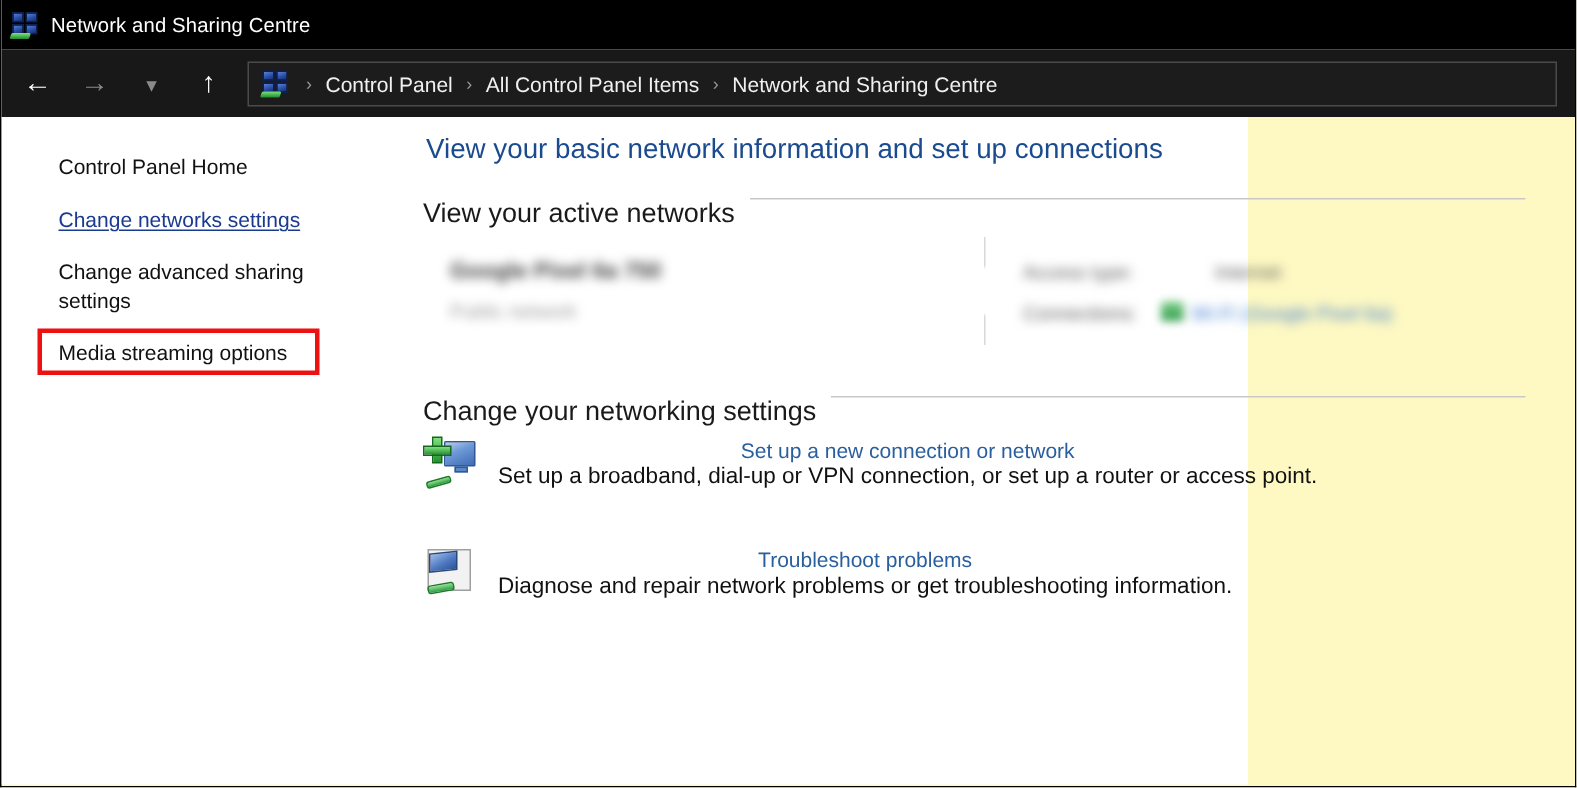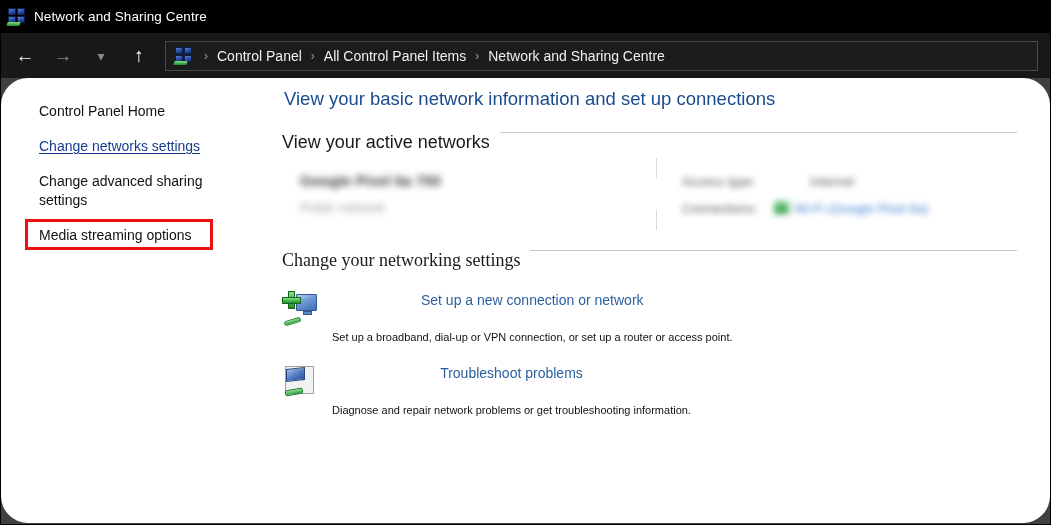--- a/index.html
+++ b/index.html
@@ -12,21 +12,21 @@
     height: 525px;
     overflow: hidden;
     font-family: "Liberation Sans", sans-serif;
     -webkit-font-smoothing: antialiased;
   }
 
   .window {
     position: relative;
     width: 1051px;
     height: 525px;
-    background: #404040;
+    background: #fef9c3;
     box-sizing: border-box;
     border: 1px solid #000000;
     border-top: none;
     overflow: hidden;
   }
 
   
   .titlebar {
     position: absolute;
     left: 0; top: 0;
@@ -123,24 +123,23 @@
     font-size: 12px;
     margin: 0 9px;
     user-select: none;
   }
   .addressbar .neticon { margin-right: 2px; }
 
   
   .content {
     position: absolute;
     left: 0; top: 78px;
-    width: 1049px;
+    width: 831px;
     height: 445px;
     background: #ffffff;
-    border-radius: 27px;
   }
 
   
   .sidebar {
     position: absolute;
     left: 0; top: 0;
     width: 265px;
     height: 100%;
     box-sizing: border-box;
     padding: 24px 0 0 38px;
@@ -200,23 +199,22 @@
 
   .sec-active {
     position: absolute;
     left: 16px;
     top: 54px;
     width: 735px;
   }
   .sec-change {
     position: absolute;
     left: 16px;
-    top: 172px;
+    top: 186px;
     width: 735px;
-    font-family: Liberation Serif, serif;
   }
 
   
   .active-block {
     position: absolute;
     left: 16px;
     top: 80px;
     width: 735px;
     height: 72px;
   }
@@ -272,23 +270,23 @@
   .task-link {
     font-size: 14px;
     color: #2a5f9e;
     text-decoration: none;
     cursor: pointer;
     display: block;
     white-space: nowrap;
     text-align: center;
   }
   .task-desc {
-    font-size: 11px;
+    font-size: 15px;
     color: #111111;
-    margin-top: 23px;
+    margin-top: 1px;
     white-space: nowrap;
   }
 
   
   .ic-monitor {
     position: absolute;
     right: 1px; top: 3px;
     width: 21px; height: 17px;
     background: linear-gradient(155deg, #b9cfee 0%, #6f9ad8 40%, #3f6cb4 100%);
     border: 1px solid #2f5894;

